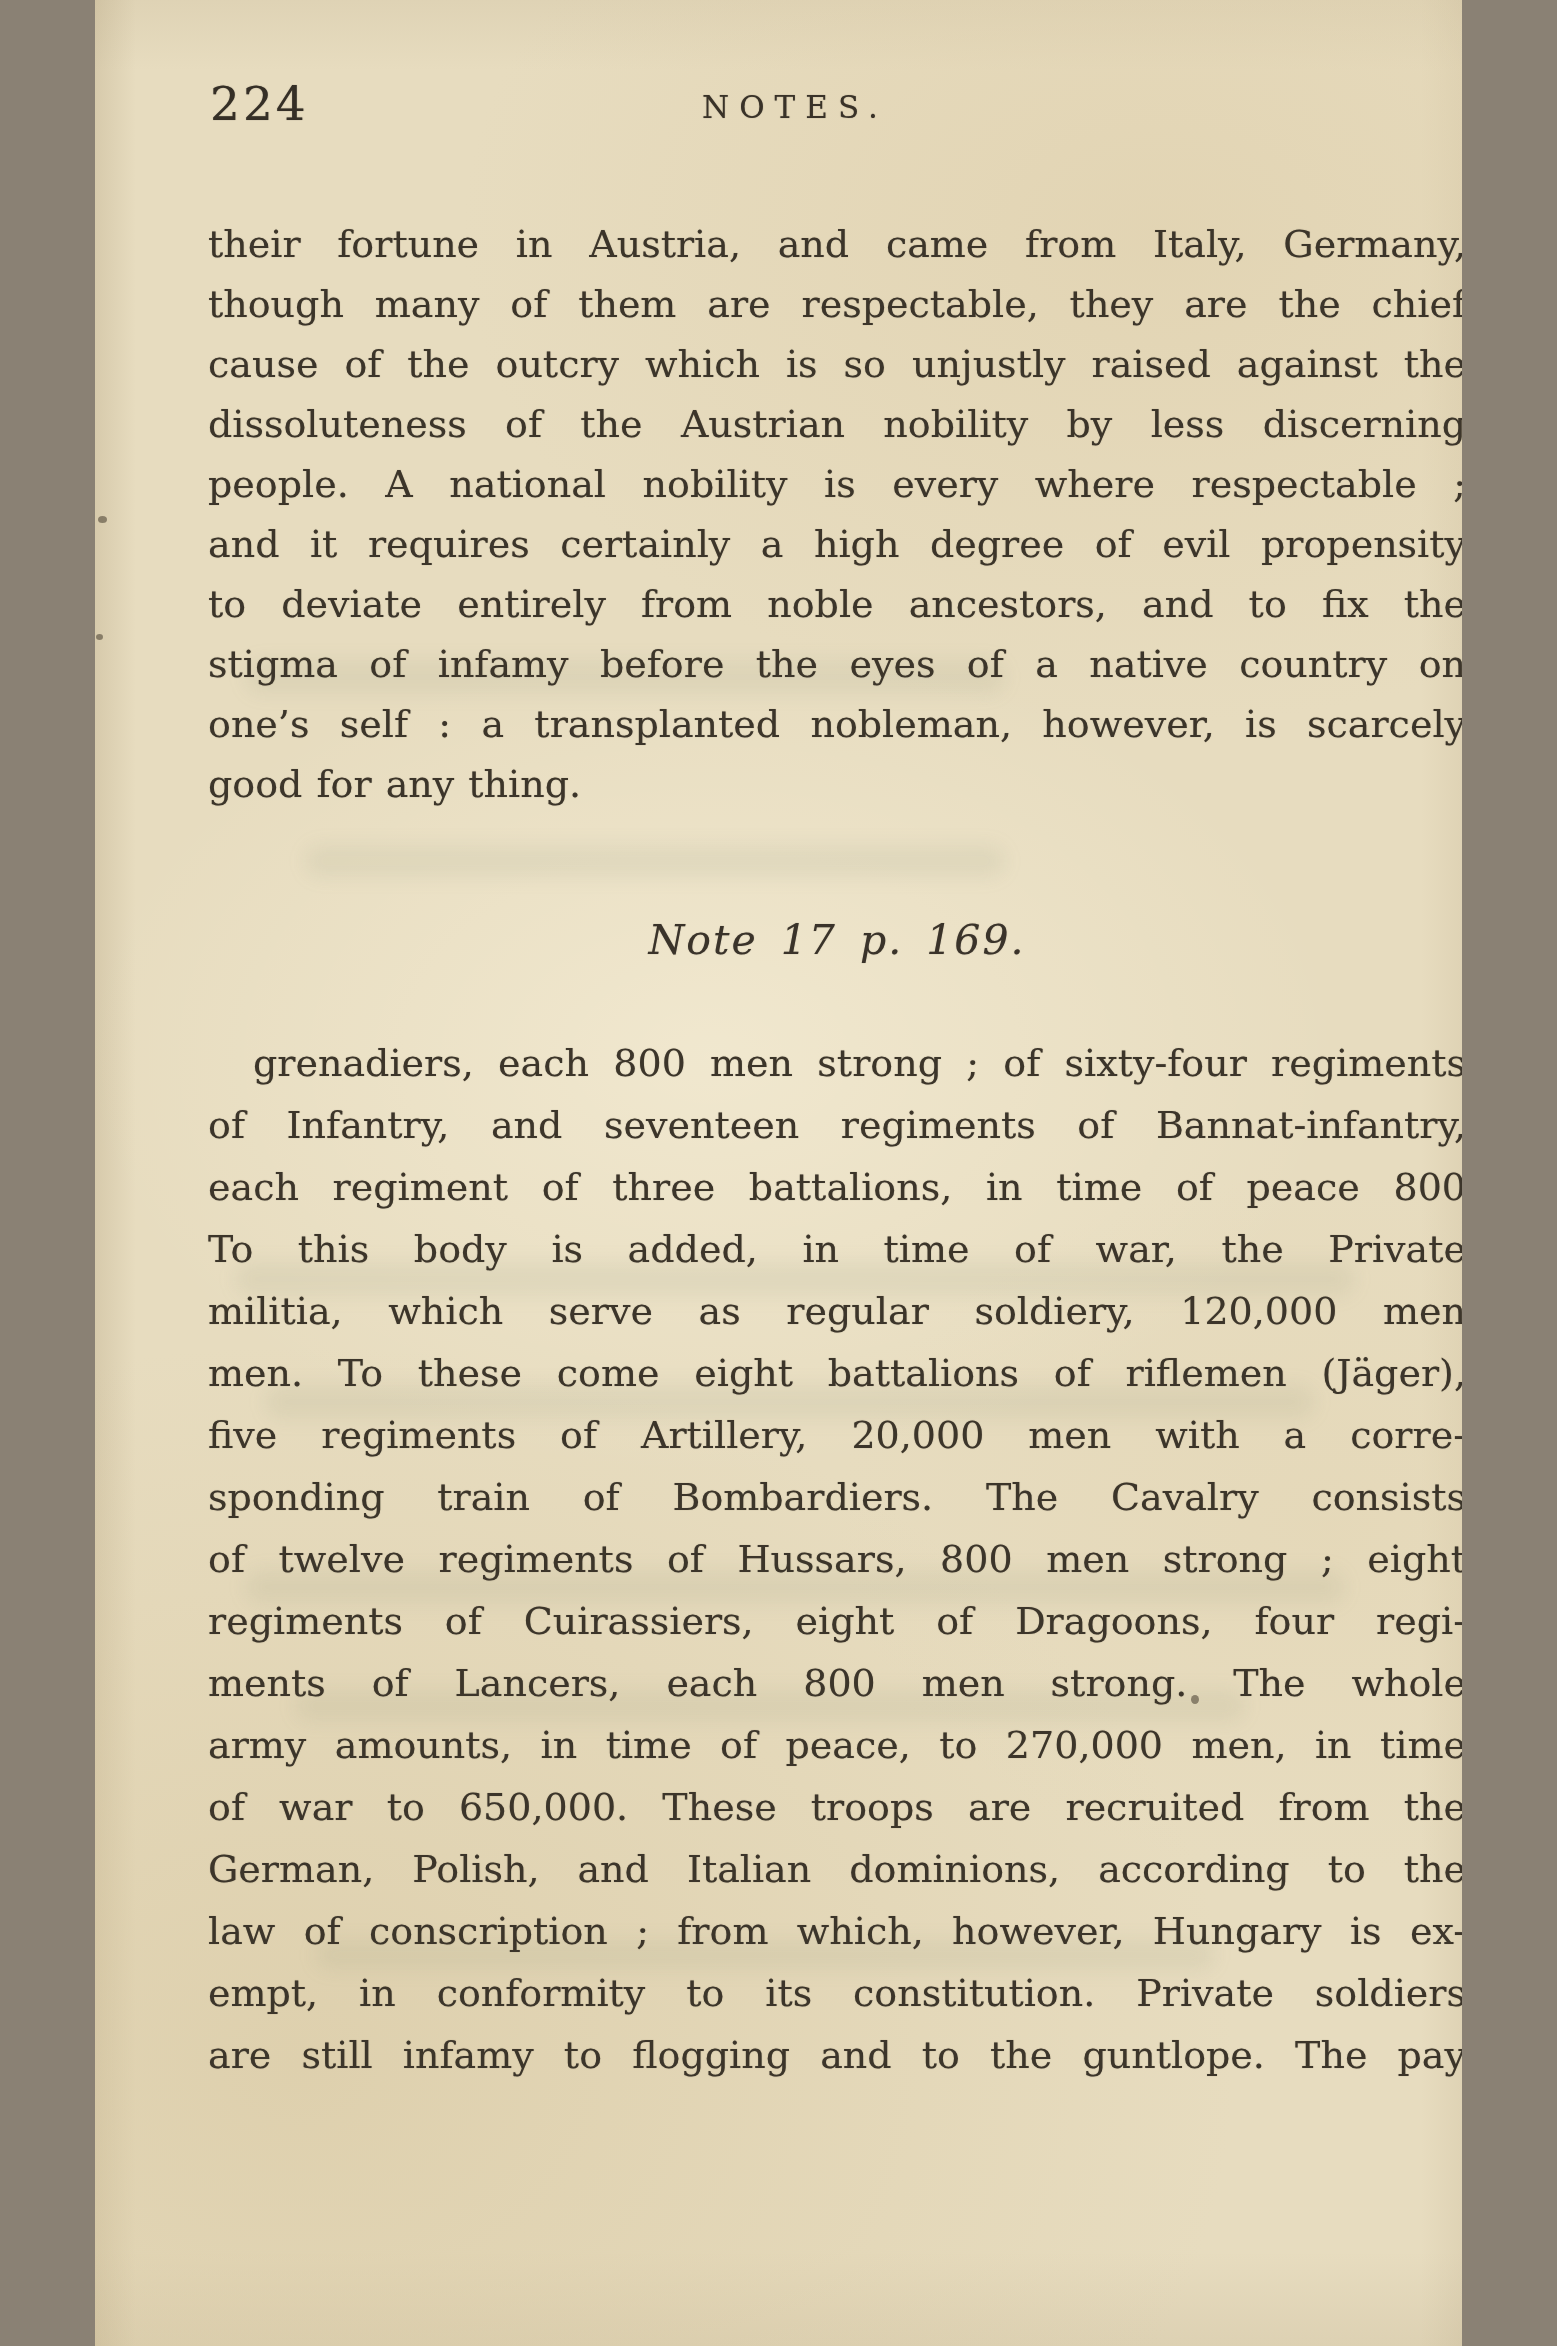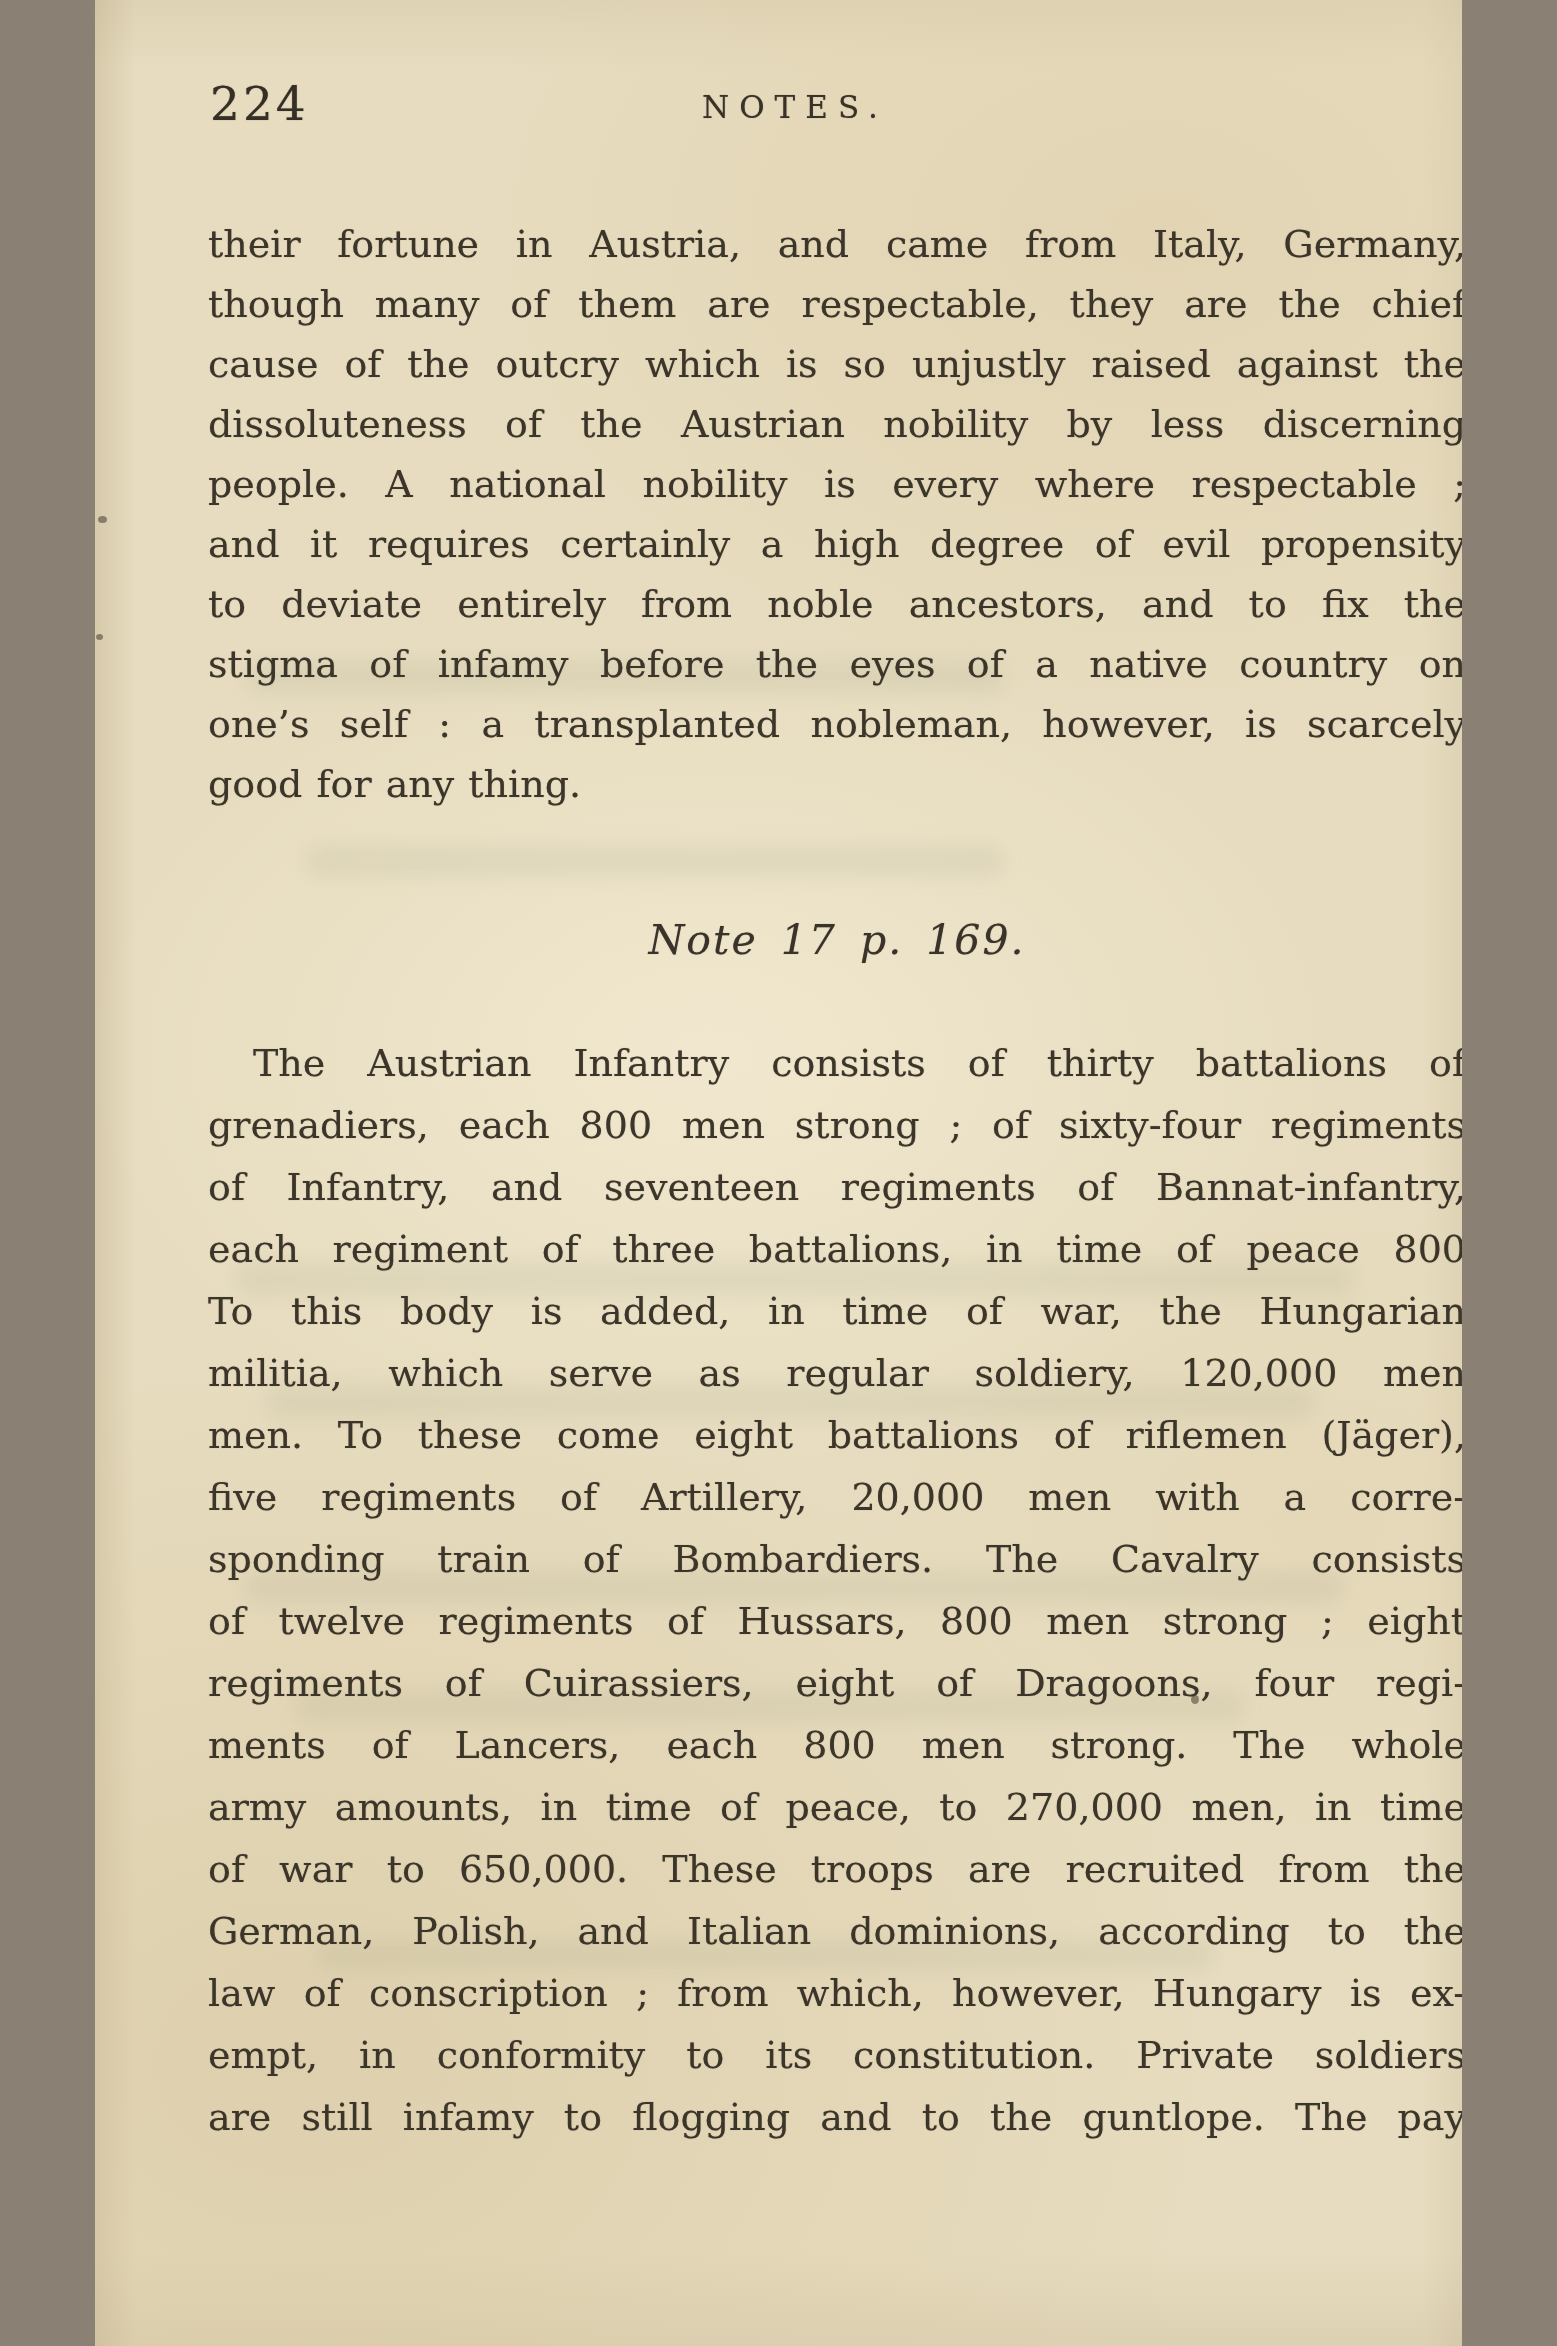--- a/index.html
+++ b/index.html
@@ -95,25 +95,24 @@
       <div class="line">and it requires certainly a high degree of evil propensity</div>
       <div class="line">to deviate entirely from noble ancestors, and to fix the</div>
       <div class="line">stigma of infamy before the eyes of a native country on</div>
       <div class="line">one’s self : a transplanted nobleman, however, is scarcely</div>
       <div class="line">good for any thing.</div>
     </div>
 
   <div class="note-heading">Note 17 p. 169.</div>
 
   <div class="text-block para-2">
-      <div class="line">The Austrian Infantry consists of thirty battalions of</div>
       <div class="line">grenadiers, each 800 men strong ; of sixty-four regiments</div>
       <div class="line">of Infantry, and seventeen regiments of Bannat-infantry,</div>
       <div class="line">each regiment of three battalions, in time of peace 800</div>
-      <div class="line">To this body is added, in time of war, the Hungarian</div>
+      <div class="line">To this body is added, in time of war, the Private</div>
       <div class="line">militia, which serve as regular soldiery, 120,000 men</div>
       <div class="line">men. To these come eight battalions of riflemen (Jäger),</div>
       <div class="line">five regiments of Artillery, 20,000 men with a corre-</div>
       <div class="line">sponding train of Bombardiers. The Cavalry consists</div>
       <div class="line">of twelve regiments of Hussars, 800 men strong ; eight</div>
       <div class="line">regiments of Cuirassiers, eight of Dragoons, four regi-</div>
       <div class="line">ments of Lancers, each 800 men strong. The whole</div>
       <div class="line">army amounts, in time of peace, to 270,000 men, in time</div>
       <div class="line">of war to 650,000. These troops are recruited from the</div>
       <div class="line">German, Polish, and Italian dominions, according to the</div>

